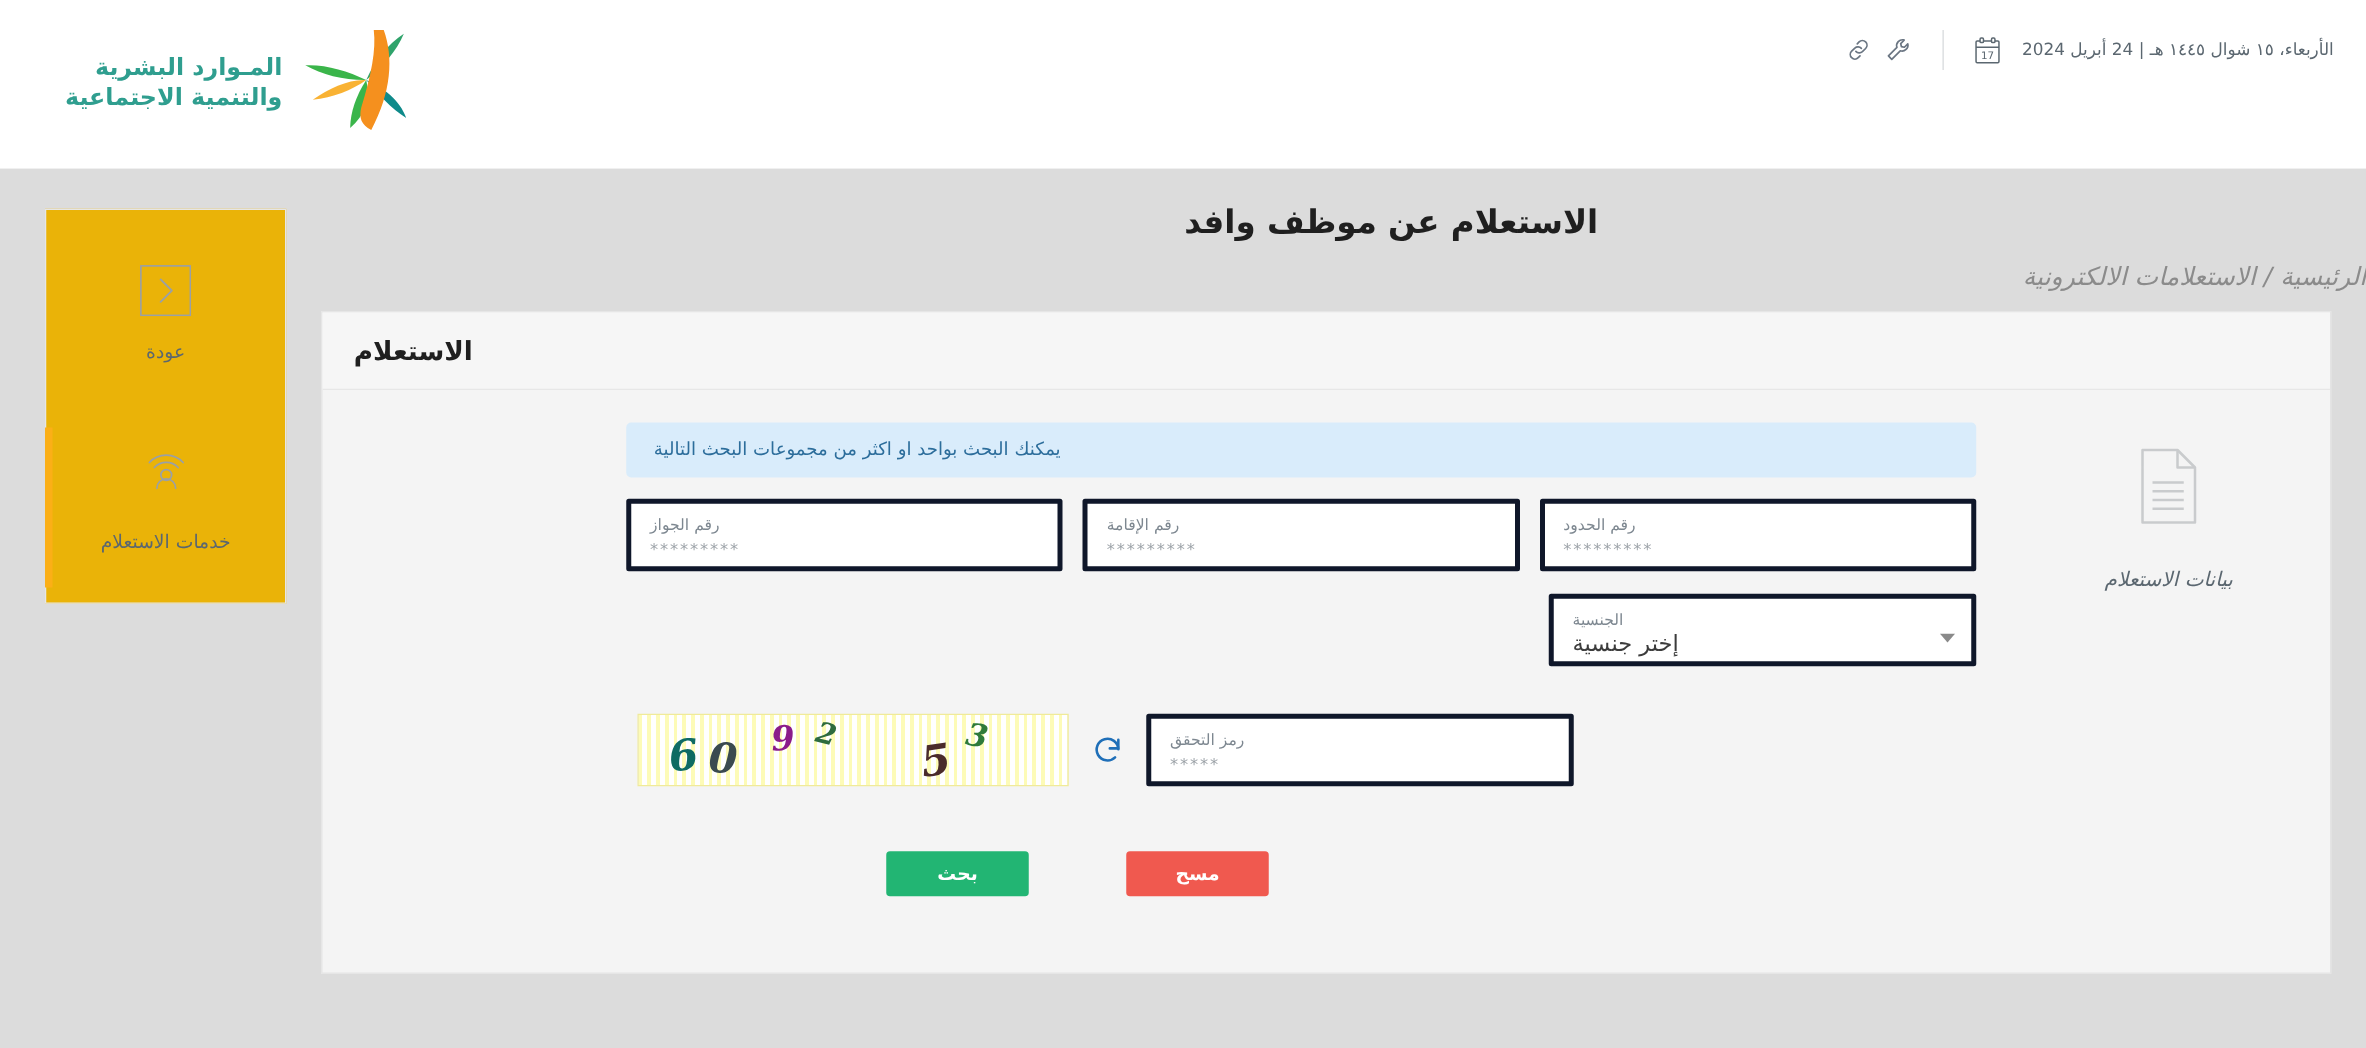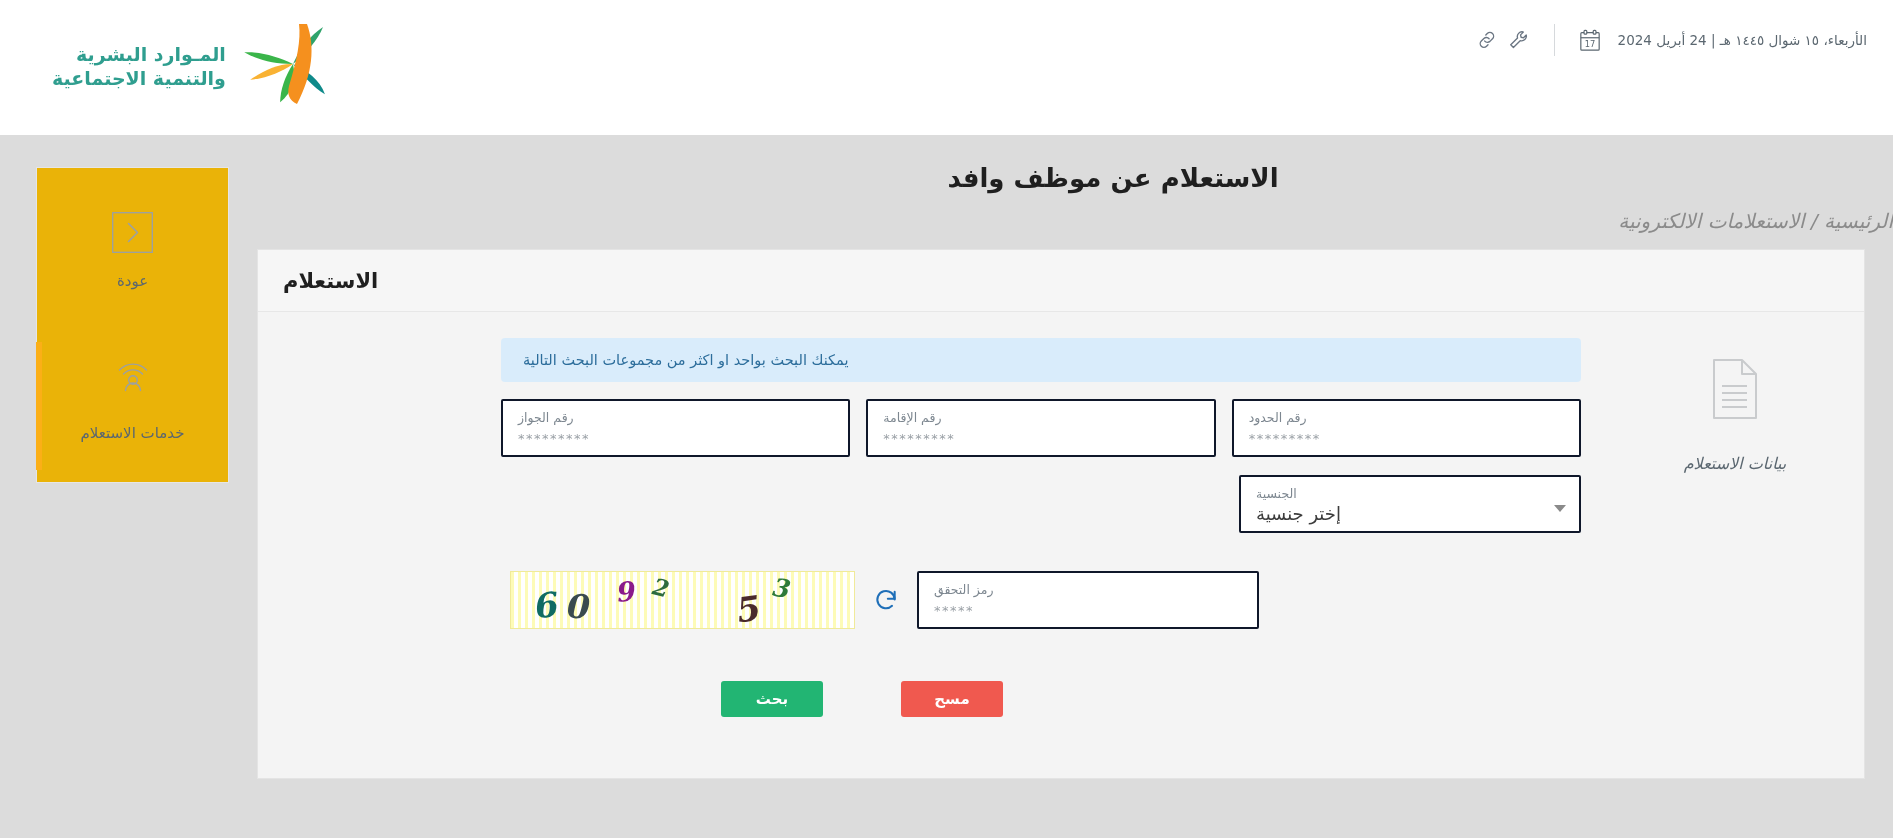--- a/index.html
+++ b/index.html
@@ -238,21 +238,21 @@
 
   .row {
     display: flex;
     gap: 16px;
     margin: 0 25px 18px 25px;
     width: 1080px;
   }
 
   .field {
     background: #ffffff;
-    border: 2px solid #0f172a;
+    border: 4px solid #0f172a;
     border-radius: 2px;
     height: 58px;
     flex: 1 1 0;
     padding: 9px 0 0 0;
     position: relative;
     cursor: text;
   }
 
   .field-label {
     font-size: 12.5px;
@@ -337,21 +337,21 @@
 
   .btn-row {
     display: flex;
     gap: 78px;
     margin: 52px 0 34px 0;
     justify-content: center;
     padding-right: 140px;
   }
 
   .btn {
-    width: 102px;
+    width: 114px;
     height: 36px;
     border: none;
     border-radius: 3px;
     color: #ffffff;
     font-size: 15px;
     font-weight: 700;
     cursor: pointer;
     font-family: inherit;
   }
 

